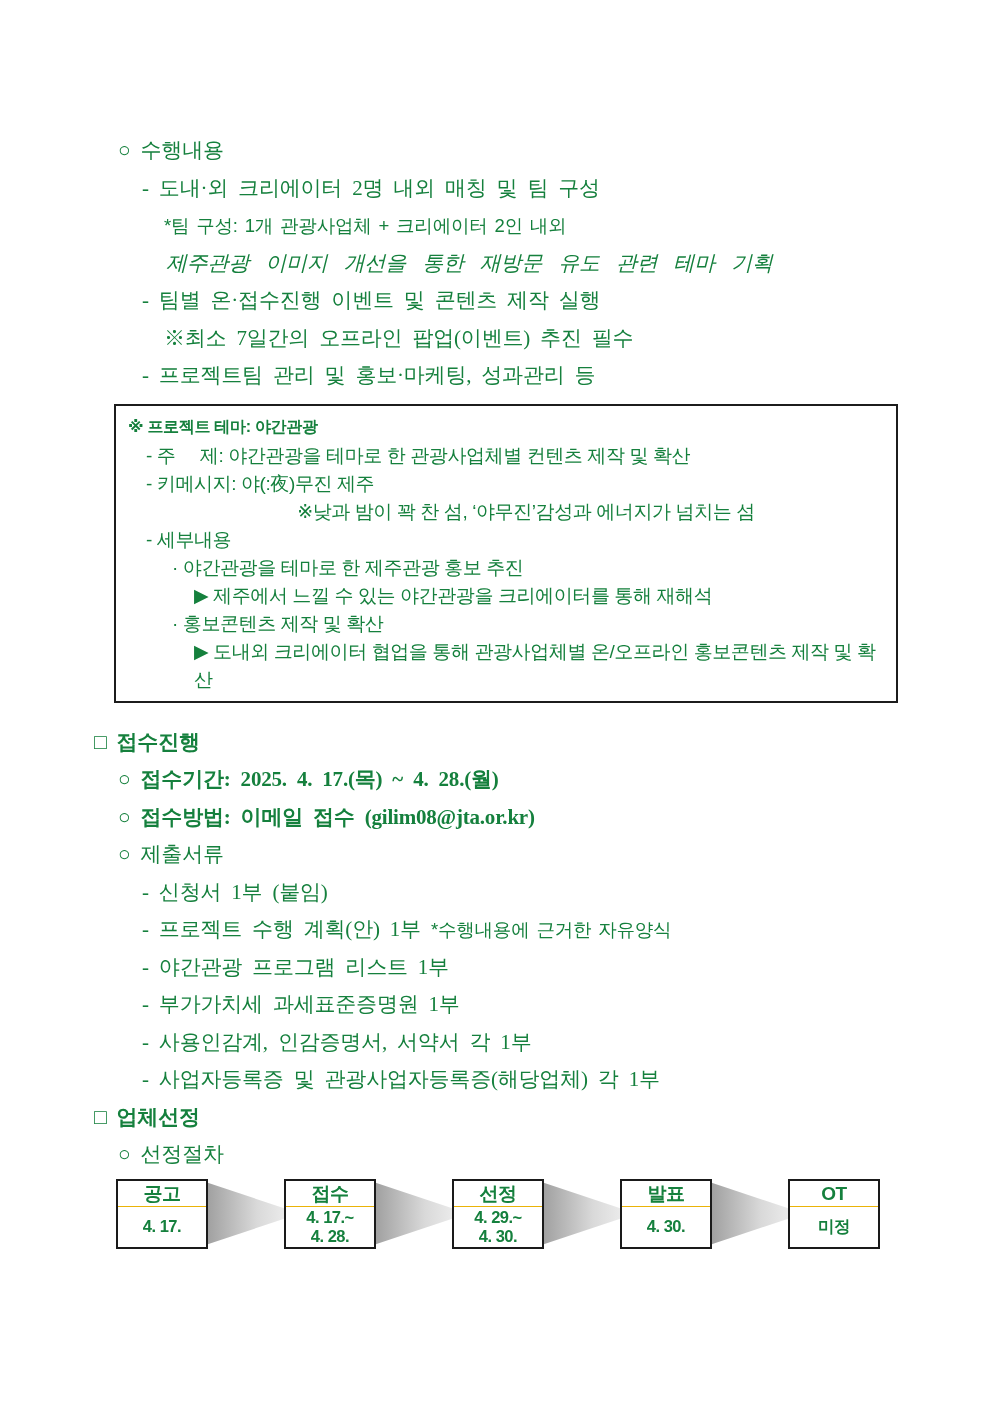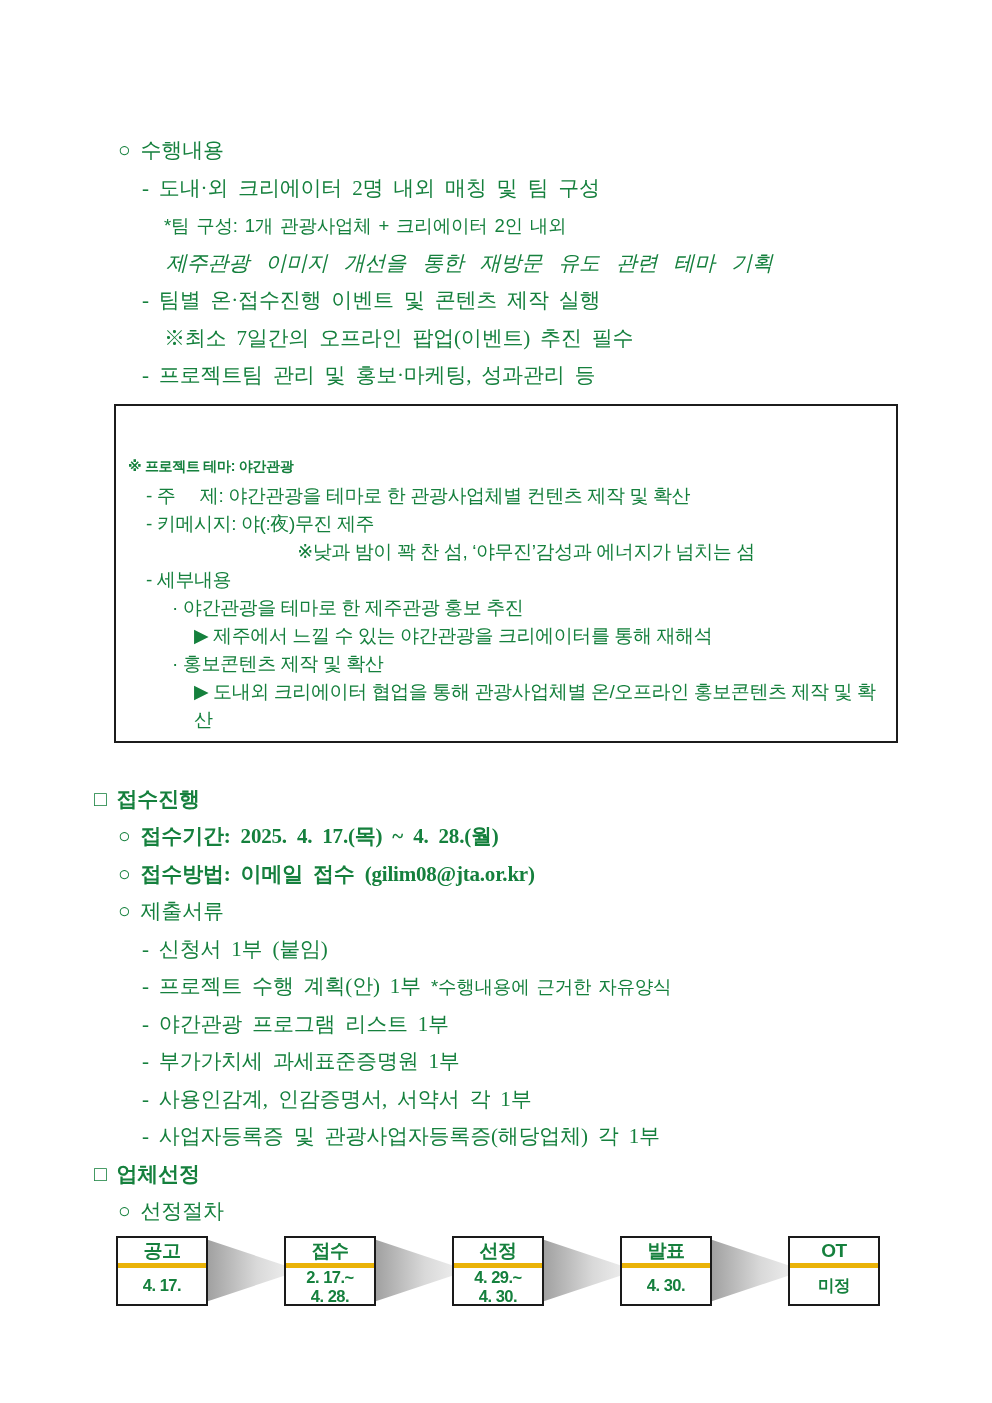--- a/index.html
+++ b/index.html
@@ -47,39 +47,38 @@
   
   .theme-box{
     box-sizing:border-box;
     margin:9px 0 0 114px;
     width:784px;
     border:2px solid #1c1c1c;
     padding:5px 12px 7px 12px;
     font-family:"Liberation Sans","DejaVu Sans",sans-serif;
   }
   .bx-title{
-    font-size:14px;
+    font-size:16px;
     font-weight:bold;
     line-height:31px;
     white-space:pre-wrap;
     letter-spacing:-0.3px;
-    margin-top:40px;
   }
   .bx-ln{
     font-size:19px;
     line-height:28px;
     white-space:pre-wrap;
     letter-spacing:-0.4px;
   }
   .i1{padding-left:18px;}
   .i2{padding-left:40px;text-align:center;}
   .i3{padding-left:44px;}
   .i4{padding-left:66px;}
 
-  .s2{margin-top:38px;}
+  .s2{margin-top:21px;}
 
   
   .process{
     margin:5px 0 0 116px;
     display:flex;
     gap:76px;
     position:relative;
     font-family:"Liberation Sans","DejaVu Sans",sans-serif;
   }
   .step{position:relative;width:92px;height:70px;}
@@ -97,21 +96,21 @@
     box-sizing:border-box;
     width:92px;height:70px;
     background:#ffffff;
     border:2px solid #1a1a1a;
     display:flex;flex-direction:column;
   }
   .ph{
     font-size:19px;font-weight:bold;
     text-align:center;
     line-height:25px;height:25px;
-    border-bottom:5px solid #eab308;
+    border-bottom:1px solid #eab308;
     letter-spacing:-0.5px;
   }
   .pv{
     flex:1;
     display:flex;flex-direction:column;
     align-items:center;justify-content:center;
     font-size:16.5px;font-weight:bold;
     line-height:19px;
     letter-spacing:-0.5px;
   }
@@ -167,21 +166,21 @@
             <span>4. 17.</span>
             <span></span>
           </div>
       </div>
     </div>
     <div class="step">
       <div class="arrow"></div>
       <div class="pbox">
         <div class="ph">접수</div>
         <div class="pv">
-            <span>2. 17.~</span>
+            <span>4. 17.~</span>
             <span>4. 28.</span>
           </div>
       </div>
     </div>
     <div class="step">
       <div class="arrow"></div>
       <div class="pbox">
         <div class="ph">선정</div>
         <div class="pv">
             <span>4. 29.~</span>

